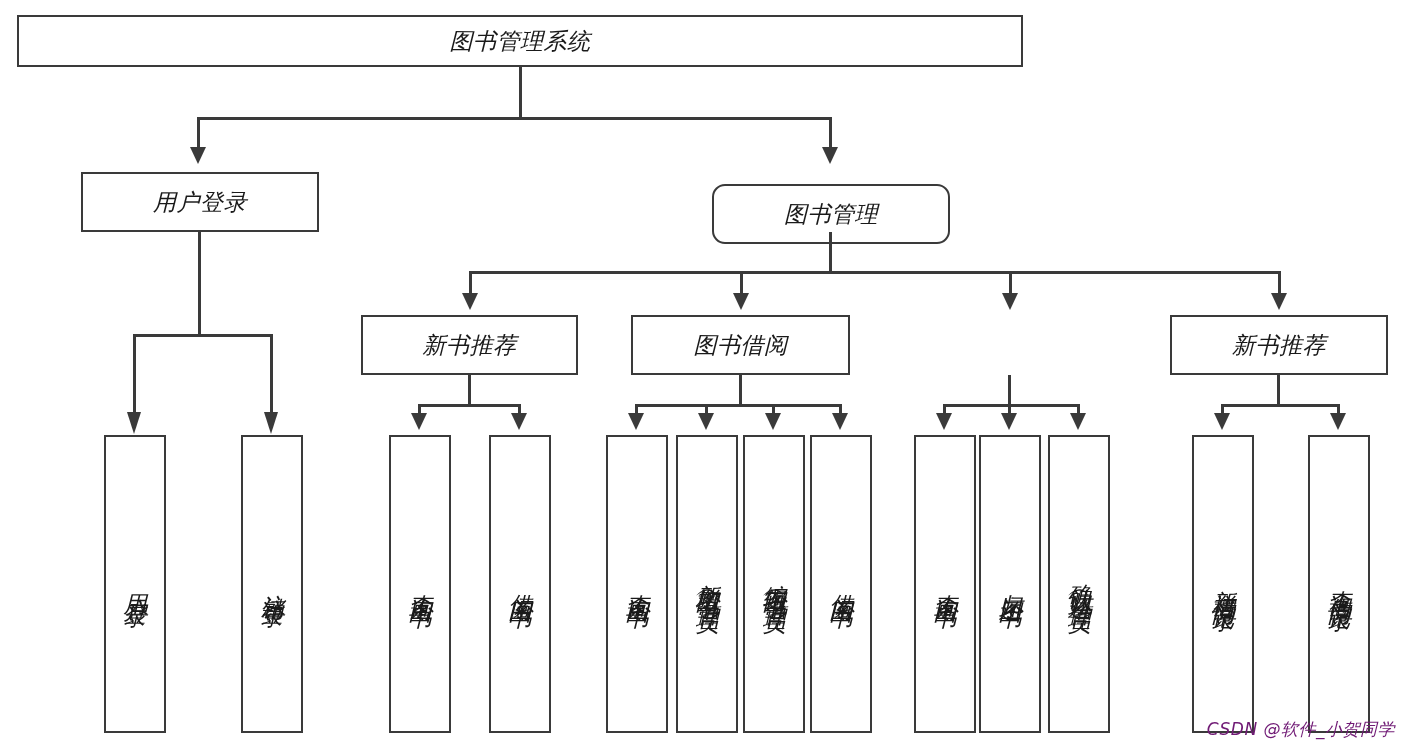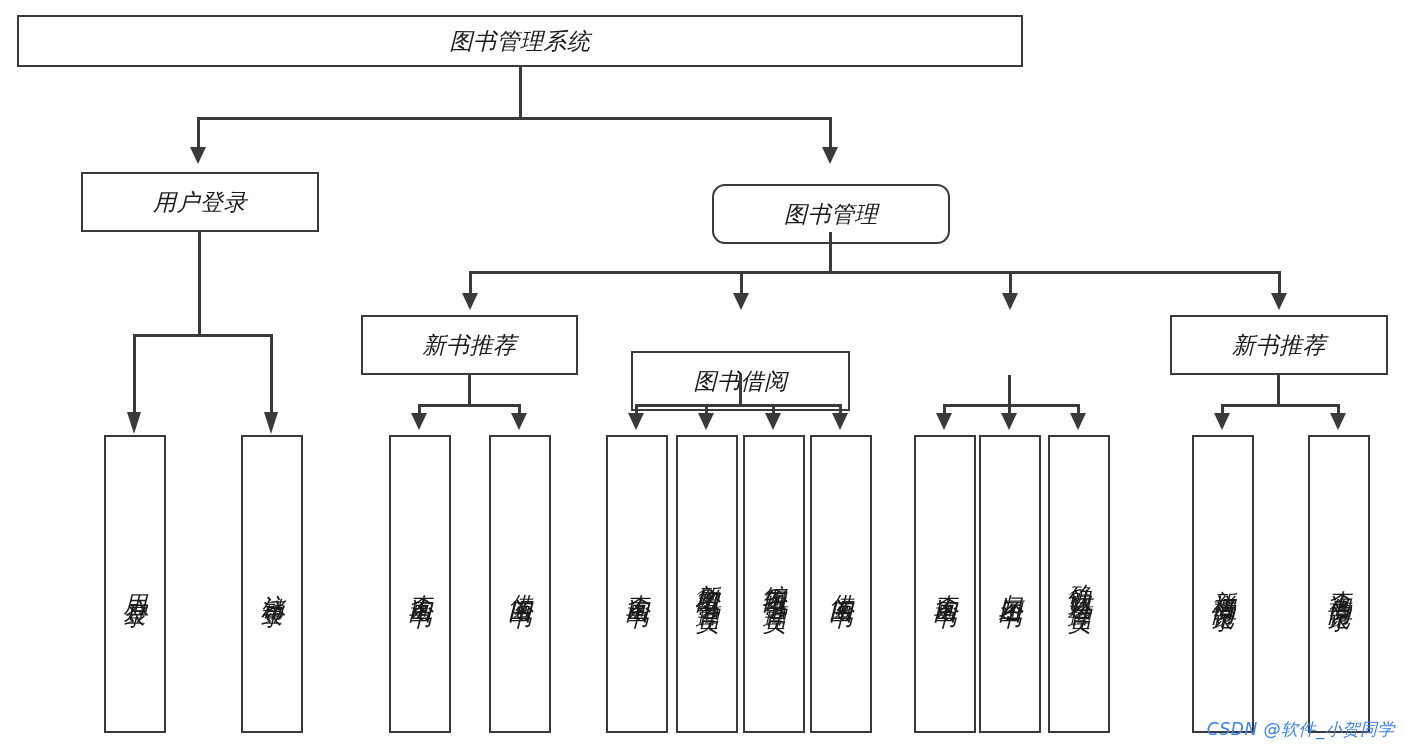--- a/index.html
+++ b/index.html
@@ -66,21 +66,21 @@
     border-left-width:7px;
     border-right-width:7px;
     border-top-width:22px;
   }
   
   #watermark{
     position:absolute;
     right:10px;
     bottom:6px;
     font-size:17px;
-    color:#3b82f6;
+    color:#701a75;
     white-space:nowrap;
     letter-spacing:0.5px;
     pointer-events:none;
   }
 </style>
 </head>
 <body>
 
 <div id="canvas">
 
@@ -119,21 +119,21 @@
   <div class="ln lnv" style="left:740px;top:271px;width:3px;height:24px;"></div>
   <div class="arrow" style="left:733px;top:293px;"></div>
   <div class="ln lnv" style="left:1009px;top:271px;width:3px;height:24px;"></div>
   <div class="arrow" style="left:1002px;top:293px;"></div>
   <div class="ln lnv" style="left:1278px;top:271px;width:3px;height:24px;"></div>
   <div class="arrow" style="left:1271px;top:293px;"></div>
 
   <div class="node h" style="left:361px;top:315px;width:217px;height:60px;">
     <span class="label">新书推荐</span>
   </div>
-  <div class="node h" style="left:631px;top:315px;width:219px;height:60px;margin-top:36px;">
+  <div class="node h" style="left:631px;top:315px;width:219px;height:60px;">
     <span class="label">图书借阅</span>
   </div>
   <div class="node h" style="left:1170px;top:315px;width:218px;height:60px;">
     <span class="label">新书推荐</span>
   </div>
 
   <div class="ln lnv" style="left:468px;top:375px;width:3px;height:31px;"></div>
   <div class="ln lnh" style="left:418px;top:404px;width:103px;height:3px;"></div>
   <div class="ln lnv" style="left:418px;top:404px;width:3px;height:12px;"></div>
   <div class="arrow" style="left:411px;top:413px;"></div>

